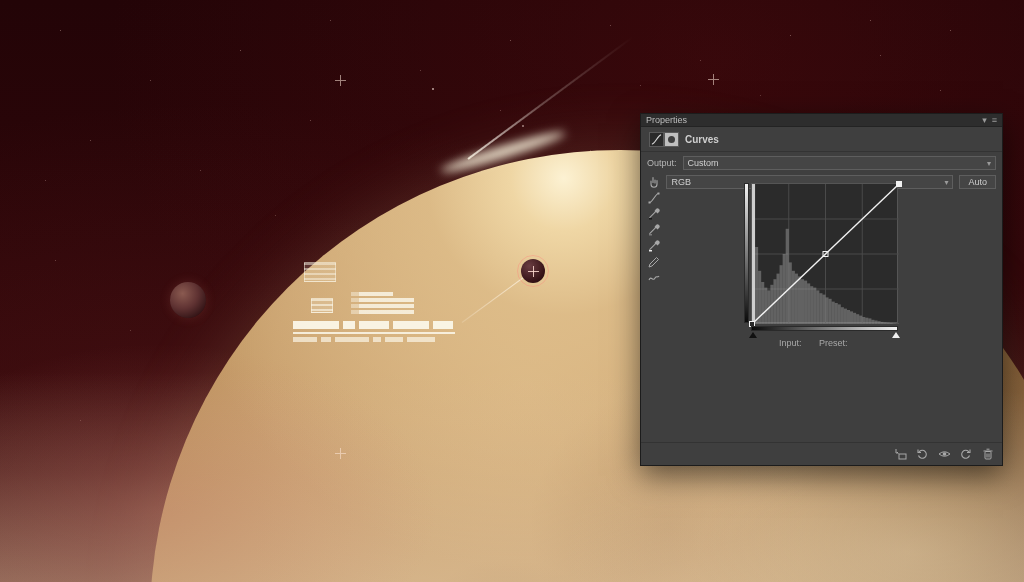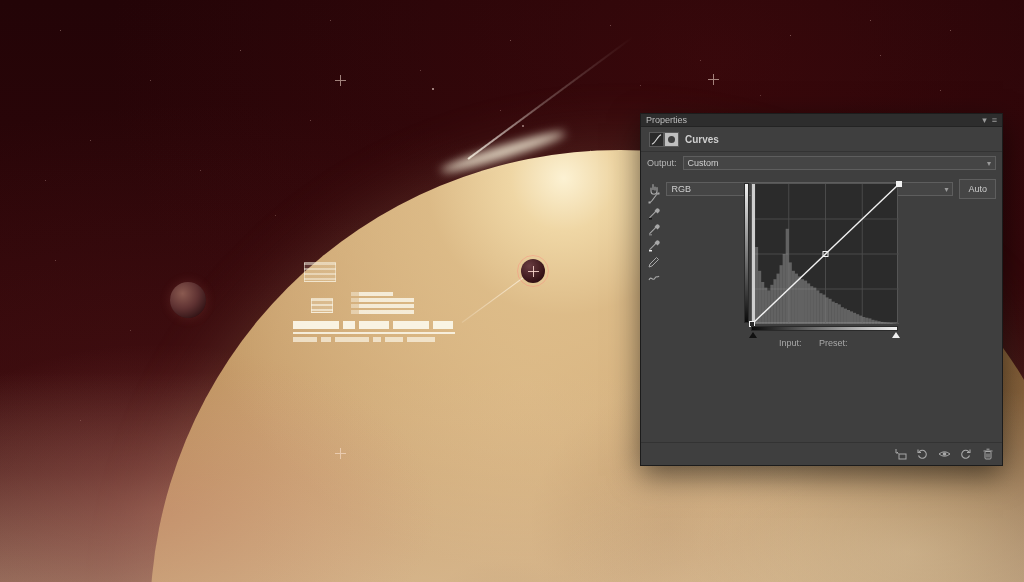--- a/index.html
+++ b/index.html
@@ -103,27 +103,27 @@
     align-items:center; justify-content:center; }
   .mask-thumb { width:15px; height:15px; background:#bfbfbf; border:1px solid #5a5a5a; display:flex;
     align-items:center; justify-content:center; }
   .mask-thumb i { width:7px; height:7px; border-radius:50%; background:#3f3f3f; display:block; }
   .adj-title { font-size:10px; font-weight:bold; color:#cfcfcf; margin-left:6px; }
   .p-div { position:absolute; left:0; top:37px; width:100%; height:1px; background:#333; }
 
   .p-row-preset { position:absolute; left:0; top:41px; width:100%; height:16px; display:flex;
     align-items:center; padding:0 6px; gap:6px; }
   .p-row-channel { position:absolute; left:0; top:60px; width:100%; height:16px; display:flex;
-    align-items:center; padding:0 6px; gap:6px;margin-top:7px; }
+    align-items:center; padding:0 6px; gap:6px; }
   .pslabel { color:#b5b5b5; white-space:nowrap; }
   .dropdown { flex:1; height:14px; background:#454545; border:1px solid #5e5e5e; border-radius:0;
     display:flex; align-items:center; padding:0 4px; color:#d0d0d0; cursor:pointer; }
   .dropdown .dd-arrow { margin-left:auto; color:#9a9a9a; font-size:8px; }
   #channel-dd { flex:none; width:287px; }
-  .auto-btn { width:38px; height:20px; background:#454545; border:1px solid #5e5e5e; border-radius:0;
+  .auto-btn { width:38px; height:14px; background:#454545; border:1px solid #5e5e5e; border-radius:0;
     color:#cccccc; font-size:9px; font-family:"Liberation Sans",sans-serif; cursor:pointer; line-height:11px; }
 
   .tool-strip { position:absolute; left:4px; top:78px; width:18px; display:flex; flex-direction:column;
     gap:4px; align-items:center; }
   .tool { width:14px; height:12px; display:flex; align-items:center; justify-content:center; cursor:pointer; }
   .tool svg { display:block; }
 
   .v-ramp { position:absolute; left:103px; top:69px; width:5px; height:140px;
     background:linear-gradient(180deg,#f2f2f2,#0a0a0a); border:1px solid #2a2a2a; }
   .grid-area { position:absolute; left:110px; top:69px; width:147px; height:140px;

